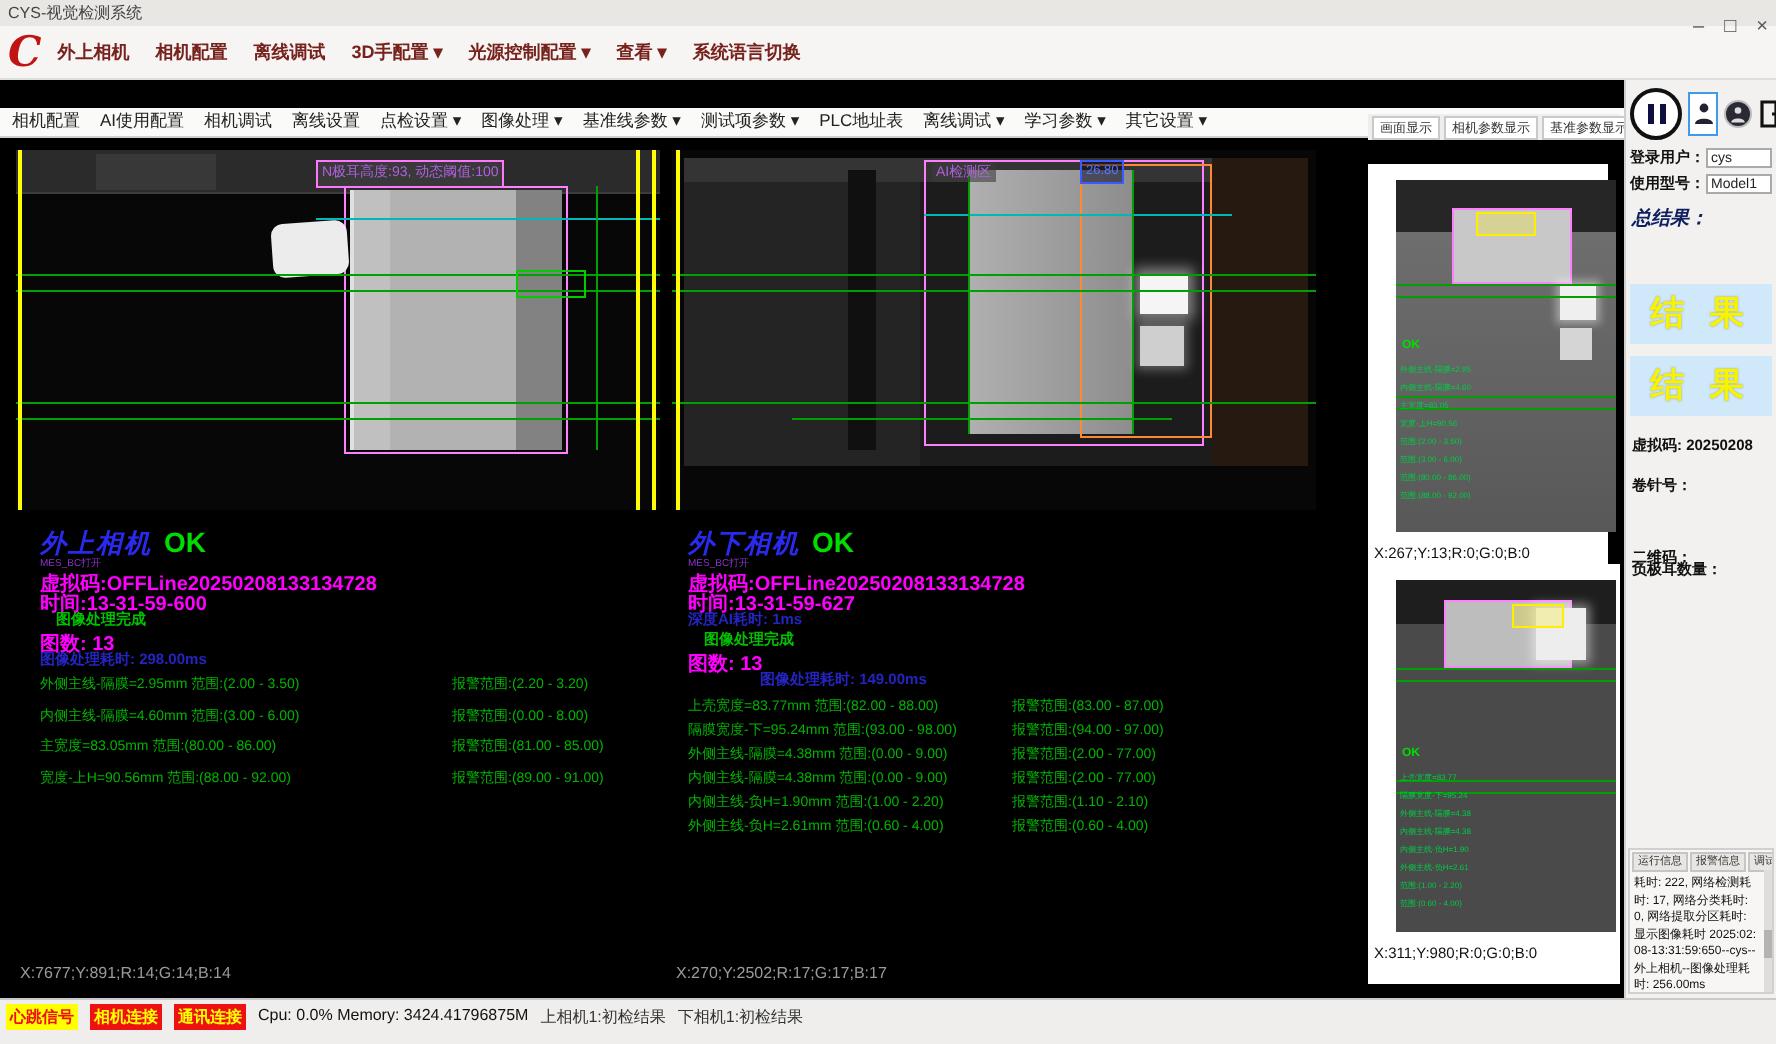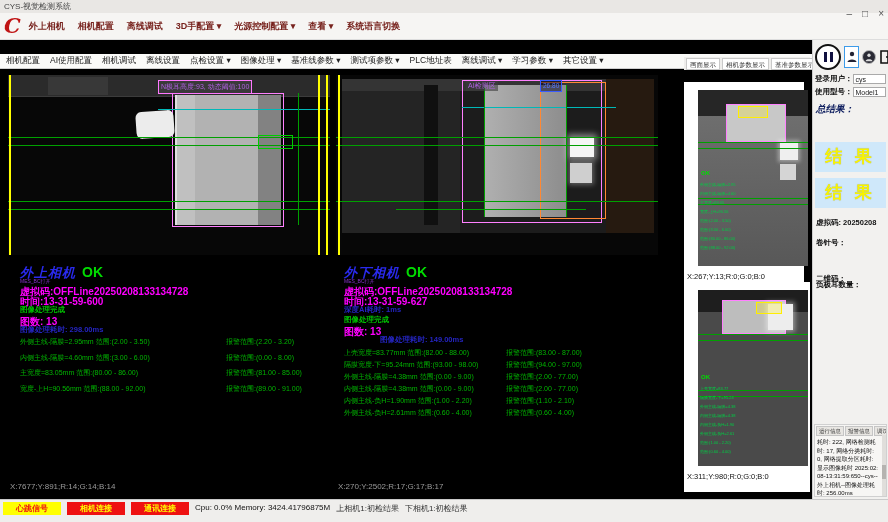--- a/index.html
+++ b/index.html
@@ -22,21 +22,21 @@
   .panel-center{left:336px;top:75px;width:322px;height:418px;}
   .cam-img{left:0;top:0;width:322px;height:180px;background:#070707;overflow:hidden;}
   .shape{position:absolute;}
   .hline{position:absolute;height:1px;background:#00a000;}
   .vline{position:absolute;width:2px;background:#ffff00;}
   .cam-status{left:2px;top:407px;font-size:8px;color:#9a9a9a;}
   .cam-title{font-size:13px;font-weight:bold;font-style:italic;color:#2a2aee;letter-spacing:1px;}
   .cam-ok{font-size:14px;font-weight:bold;color:#00dd00;margin-left:6px;font-style:normal;}
   .mes{font-size:5px;color:#8833cc;}
   .mag{font-size:10px;color:#ff00ff;font-weight:bold;}
-  .grn{font-size:7.5px;color:#00c000;font-weight:bold;}
+  .grn{font-size:7.5px;color:#00c000;font-weight:bold;margin-left:8px;}
   .blu{font-size:7.5px;color:#2424c0;font-weight:bold;}
   .mrow{position:relative;height:15.5px;font-size:7px;color:#00b400;}
   .mrow-c{height:12px;}
   .m2{position:absolute;top:0;}
   .rows-left .m2{left:206px;}
   .rows-center .m2{left:162px;}
   .roibox{border:1px solid #ff77ff;background:rgba(70,70,70,.55);color:#b060e0;font-size:7px;line-height:12px;padding:0 2px;white-space:nowrap;}
   
   .side-tabs{left:684px;top:57px;width:126px;height:13px;background:#efeeec;display:flex;gap:2px;padding-left:2px;}
   .side-tab{font-size:6.5px;line-height:11px;margin-top:1px;padding:0 3px;background:#fff;border:1px solid #c9c9c9;color:#333;white-space:nowrap;}
@@ -61,21 +61,21 @@
   .resultbox{left:2px;width:71px;height:30px;background:#cfe8fa;color:#f8f400;font-size:17px;font-weight:bold;text-align:center;line-height:30px;letter-spacing:4px;text-shadow:0 0 1px #8899cc;}
   .plabel{position:absolute;left:3px;font-size:7.5px;font-weight:bold;color:#111;white-space:nowrap;}
   .logarea{left:1px;top:384px;width:73px;height:73px;background:#f7f6f4;border:1px solid #d0d0d0;overflow:hidden;}
   .logtabs{display:flex;gap:1px;padding:1px;}
   .logtab{font-size:5.5px;line-height:8px;padding:0 2px;background:#e8e6e2;border:1px solid #c5c5c5;color:#333;white-space:nowrap;}
   .logtext{font-size:6px;line-height:8.5px;padding:1px 6px 1px 2px;color:#111;word-break:break-all;}
   .logscroll{position:absolute;right:0;top:10px;width:4px;height:62px;background:#e0dedb;}
   .logthumb{position:absolute;right:0;top:30px;width:4px;height:14px;background:#b5b3b0;}
   
   .statusbar{left:0;top:499px;width:888px;height:23px;background:#efeeec;border-top:1px solid #c9c9c9;display:flex;align-items:flex-start;gap:6px;padding:2px 0 0 3px;font-size:8px;color:#111;}
-  .badge{font-size:8px;font-weight:bold;padding:1px 13px;}
+  .badge{font-size:8px;font-weight:bold;padding:1px 2px;}
   .badge.warn{background:#ffff00;color:#ee1111;}
   .badge.err{background:#ee1111;color:#ffff00;}
   .camres{color:#333;}
 </style>
 </head>
 <body>
 
 <div id="root">
 
   <div class="abs titlebar">

